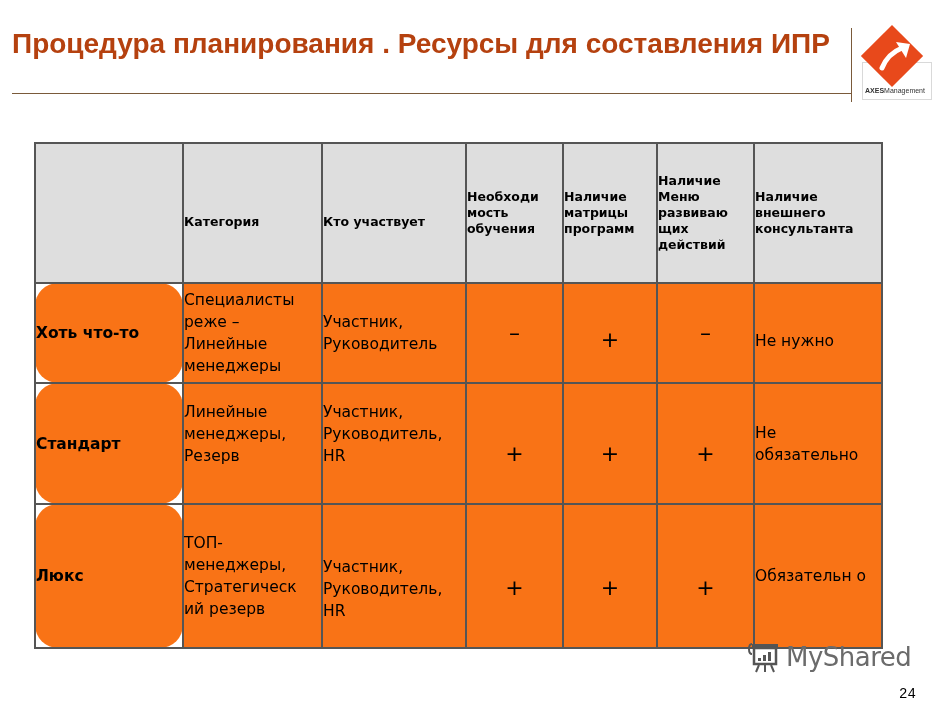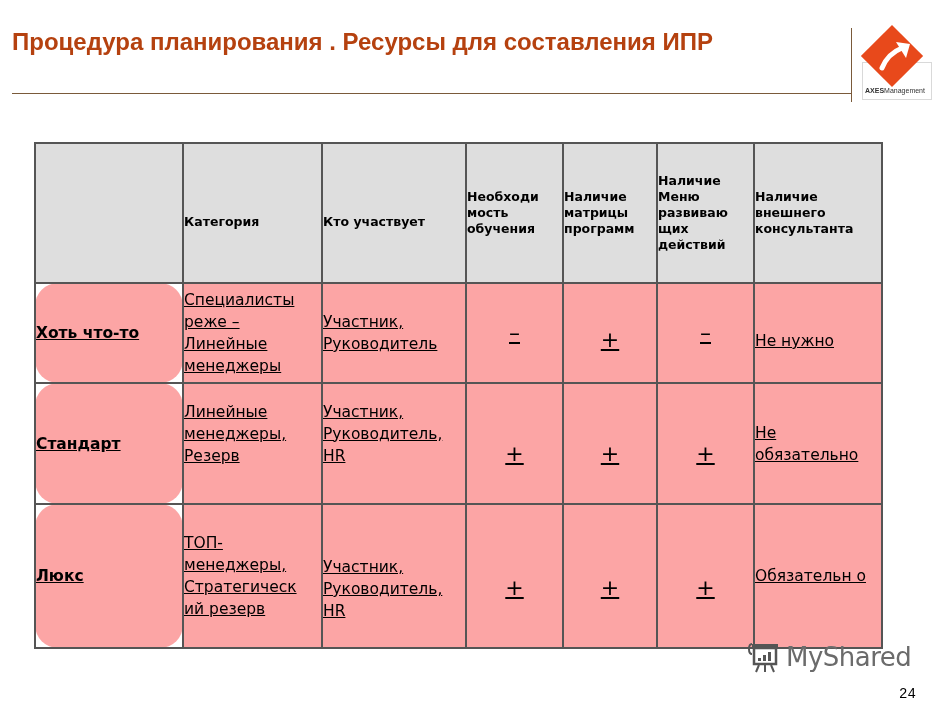--- a/index.html
+++ b/index.html
@@ -1,35 +1,35 @@
 <!DOCTYPE html>
 <html><head>
 <meta charset="utf-8">
 <style>
   html, body { margin:0; padding:0; }
   body { width:940px; height:705px; background:#ffffff; position:relative; overflow:hidden;
          font-family:"DejaVu Sans", sans-serif; color:#000; }
   .title { position:absolute; left:12px; top:28px; font-family:"Liberation Sans", sans-serif;
-           font-weight:bold; font-size:24px; color:#b5410f; letter-spacing:0px; white-space:nowrap; }
+           font-weight:bold; font-size:28px; color:#b5410f; letter-spacing:0px; white-space:nowrap; }
   .title-rule { position:absolute; left:12px; top:93px; width:840px; height:1px; background:#7a5a3a; }
   .logo-vline { position:absolute; left:851px; top:28px; width:1px; height:74px; background:#7a5a3a; }
   .logo { position:absolute; left:858px; top:30px; width:74px; height:70px; }
   .logo-box { position:absolute; left:4px; top:32px; width:68px; height:36px; border:1px solid #d9d9d9; background:#fff; }
   .logo-diamond { position:absolute; left:12px; top:4px; width:44px; height:44px; background:#e8491b;
                   transform:rotate(45deg); }
   .logo-arrow { position:absolute; left:18px; top:6px; width:40px; height:40px; }
   .logo-text { position:absolute; left:0; top:57px; width:74px; text-align:center; font-family:"Liberation Sans", sans-serif;
                font-size:7px; color:#333; white-space:nowrap; }
   .logo-text b { font-weight:bold; }
 
   table.grid { position:absolute; left:34px; top:142px; border-collapse:collapse; table-layout:fixed; }
   table.grid td { border:2px solid #555; padding:0; vertical-align:middle; }
   thead td { background:#dedede; font-weight:bold; font-size:12.5px; line-height:16px; height:120px; }
   thead td.lower { vertical-align:middle; padding-top:18px; }
-  tbody td { font-size:15.5px; line-height:22px; background:#fca5a5;text-decoration:underline; }
+  tbody td { font-size:15.5px; line-height:22px; background:#f97316; }
   td.rowhead { font-weight:bold; padding-left:9px; font-size:15.5px;border-radius:23px; }
   td.txt { padding-left:9px; }
   td.txt-top { vertical-align:top; padding-top:10px; }
   td.sym { text-align:center; font-size:22px; font-weight:normal; }
   td.ext { padding-left:8px; }
 
   .watermark { position:absolute; left:748px; top:640px; height:34px; display:flex; align-items:center; }
   .watermark-text { font-family:"DejaVu Sans", sans-serif; font-size:26px; color:#6b6b6b; margin-left:6px; letter-spacing:-0.5px; }
   .pagenum { position:absolute; left:899px; top:686px; font-family:Liberation Mono, monospace; font-size:14px; color:#000; }
 </style>

